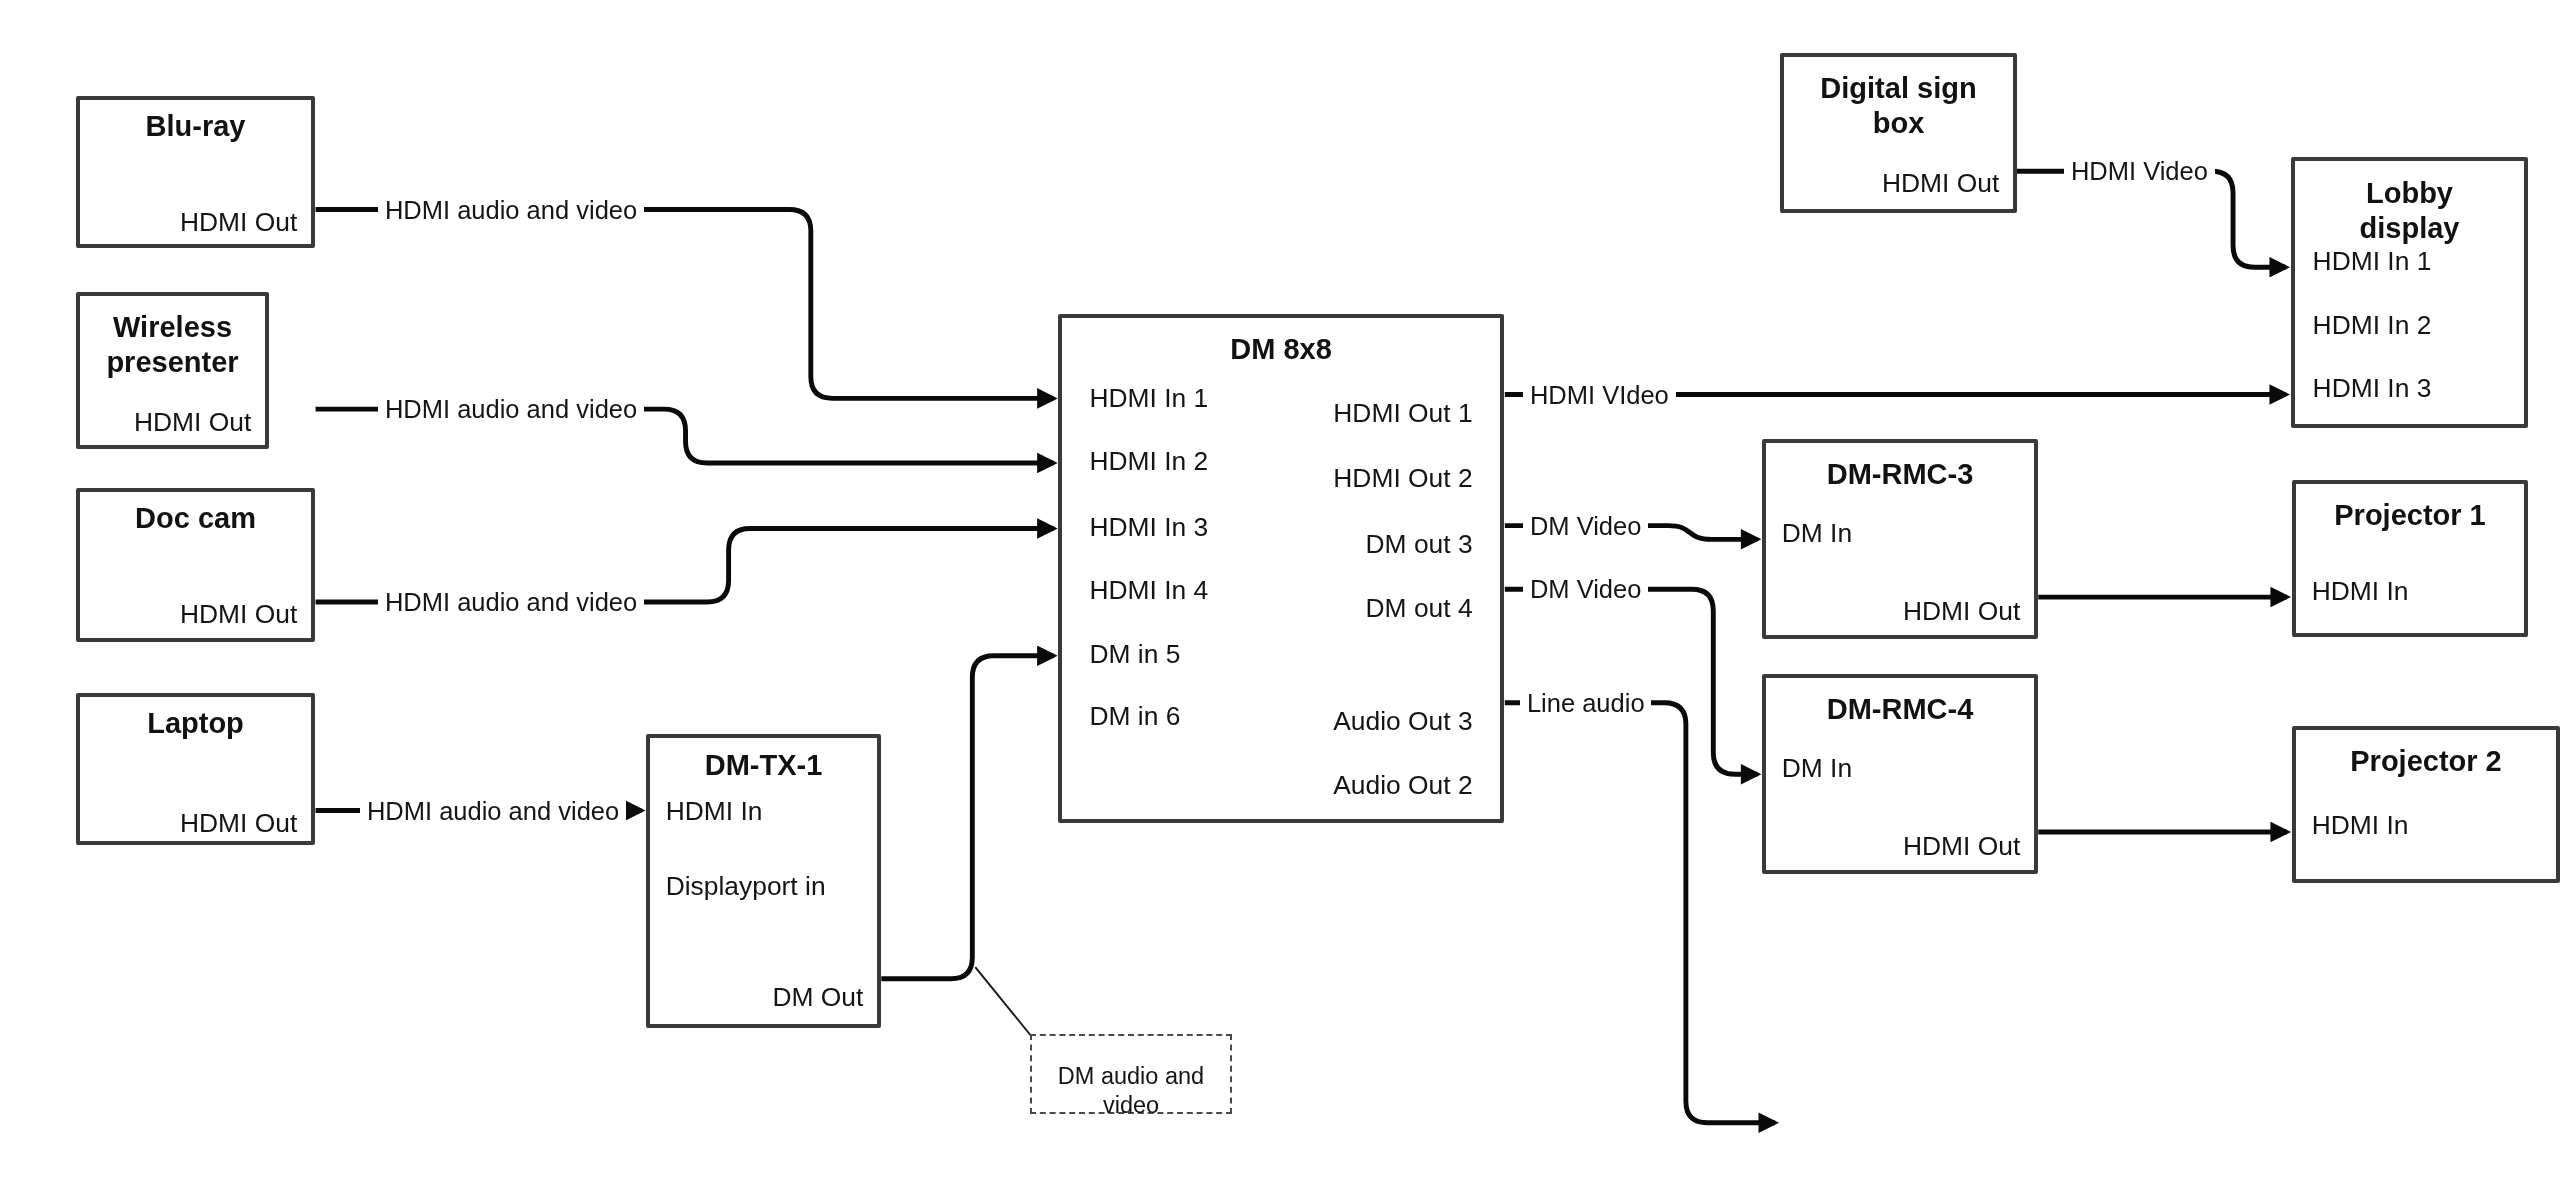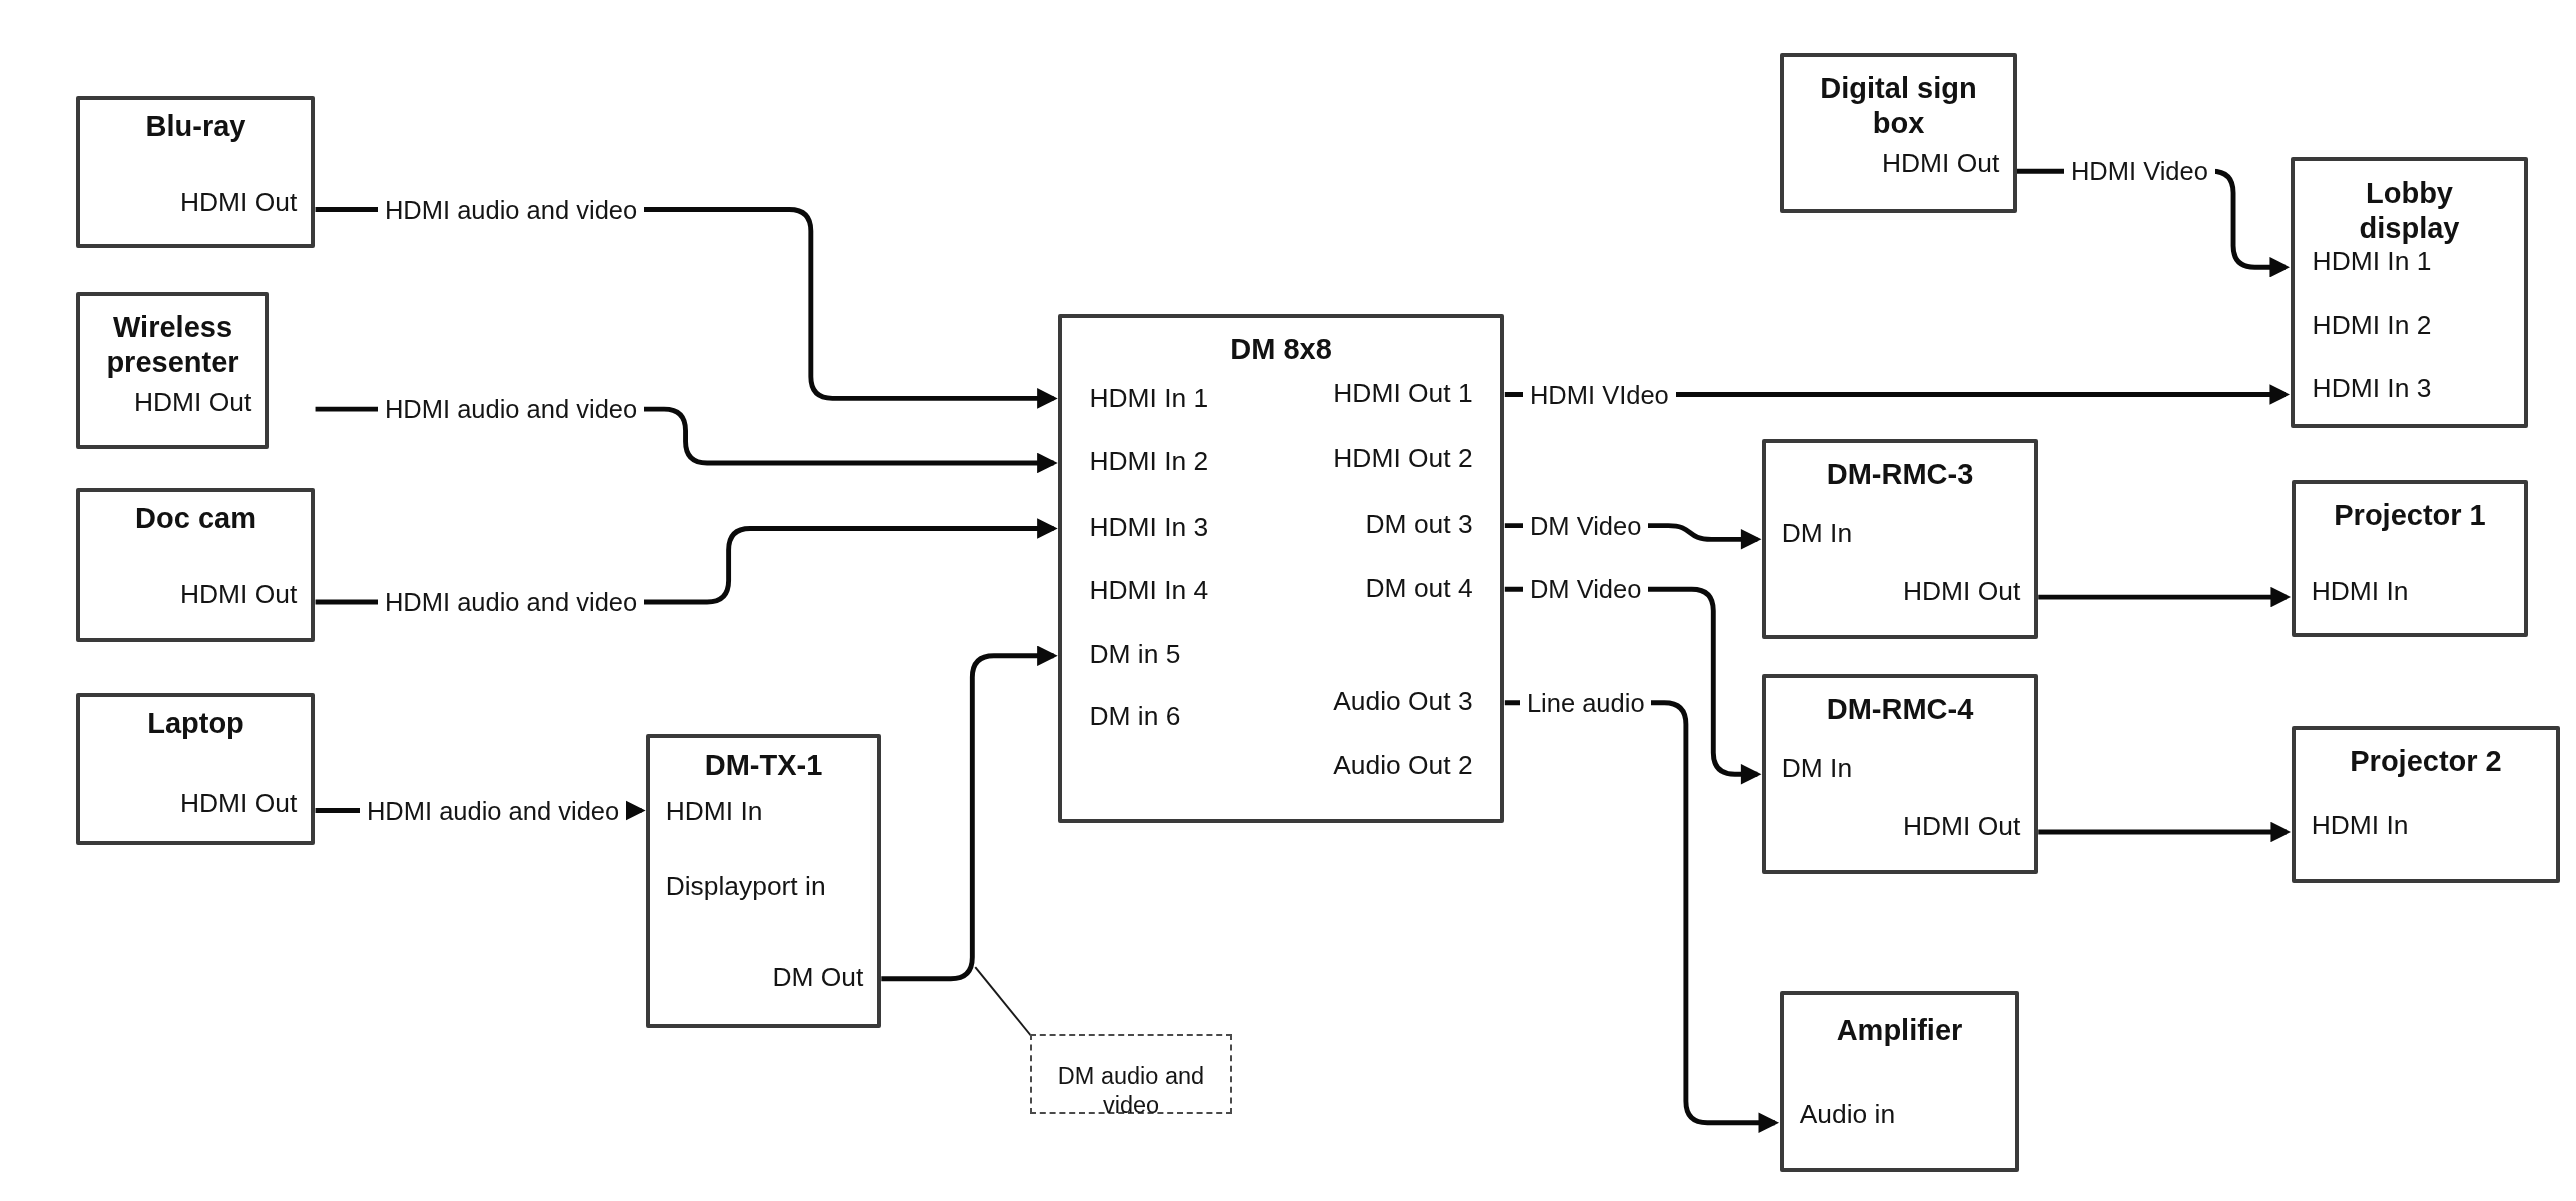--- a/index.html
+++ b/index.html
@@ -23,21 +23,21 @@
     text-align:center;
     font-size:29px;font-weight:bold;line-height:35px;
     color:#121212;
   }
   .port{
     position:absolute;
     font-size:26.4px;line-height:29px;
     white-space:nowrap;
     color:#141414;
   }
-  .port.r{text-align:right;}
+  .port.r{text-align:right;margin-top:20px;}
   .edge-label{
     position:absolute;
     transform:translateY(-50%);
     background:#ffffff;
     padding:0 6.9px;
     font-size:25.5px;line-height:31px;
     white-space:nowrap;
     color:#151515;
   }
   .callout{
@@ -151,24 +151,20 @@
     <div class="node-title" style="top:13.7px">DM-RMC-4</div>
     <div class="port" style="top:76px;left:15.7px">DM In</div>
     <div class="port r" style="top:134px;right:13.7px">HDMI Out</div>
   </div>
 
   <div class="node" style="left:2292px;top:726px;width:268px;height:157px">
     <div class="node-title" style="top:13.7px">Projector 2</div>
     <div class="port" style="top:81px;left:15.7px">HDMI In</div>
   </div>
 
-  <div class="node" style="left:1780px;top:991px;width:239px;height:181px">
-    <div class="node-title" style="top:17.6px">Amplifier</div>
-    <div class="port" style="top:105px;left:15.7px">Audio in</div>
-  </div>
 
   <div class="edge-label" style="left:378px;top:210px">HDMI audio and video</div>
   <div class="edge-label" style="left:378px;top:409px">HDMI audio and video</div>
   <div class="edge-label" style="left:378px;top:602px">HDMI audio and video</div>
   <div class="edge-label" style="left:360px;top:811px">HDMI audio and video</div>
   <div class="edge-label" style="left:1523px;top:395px">HDMI VIdeo</div>
   <div class="edge-label" style="left:1523px;top:526px">DM Video</div>
   <div class="edge-label" style="left:1523px;top:589px">DM Video</div>
   <div class="edge-label" style="left:1520px;top:703px">Line audio</div>
   <div class="edge-label" style="left:2064px;top:171px">HDMI Video</div>

